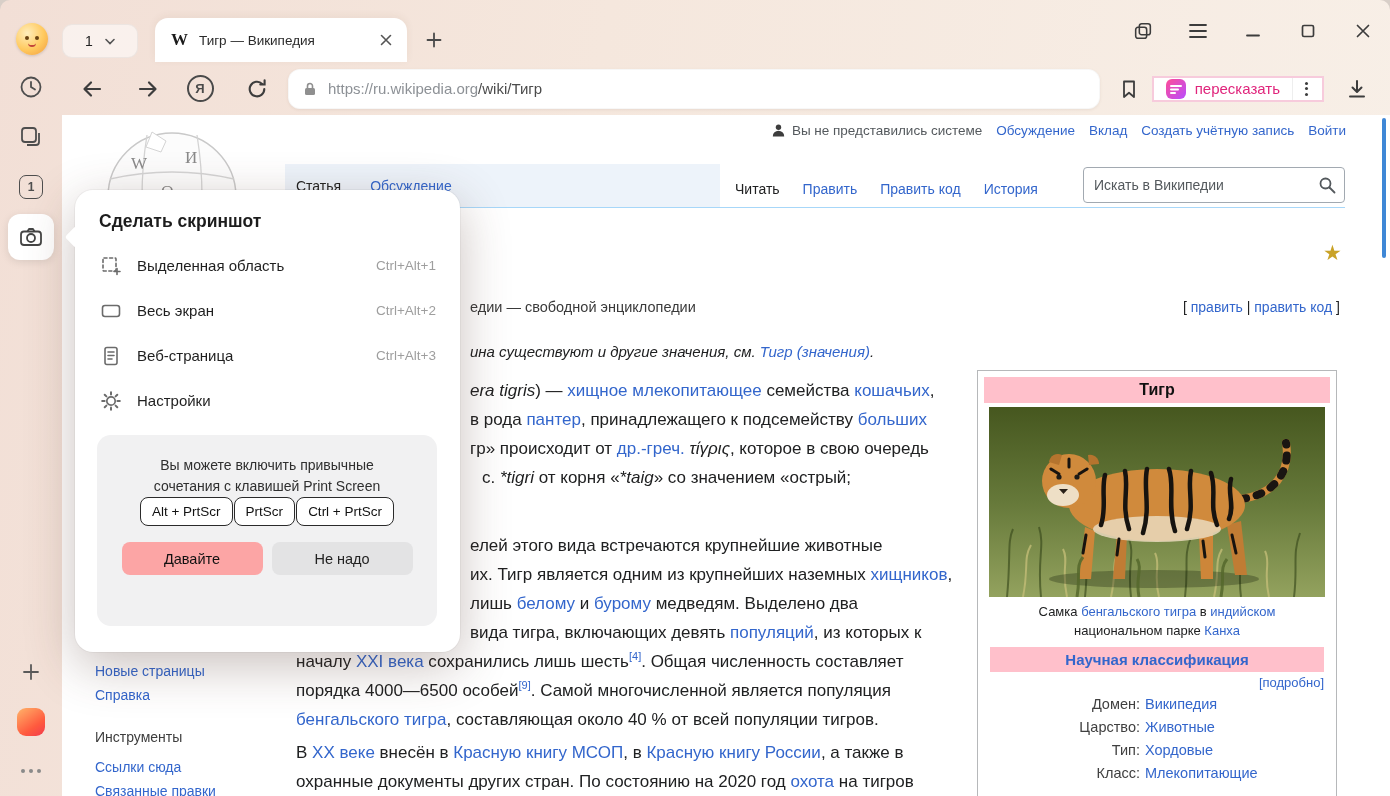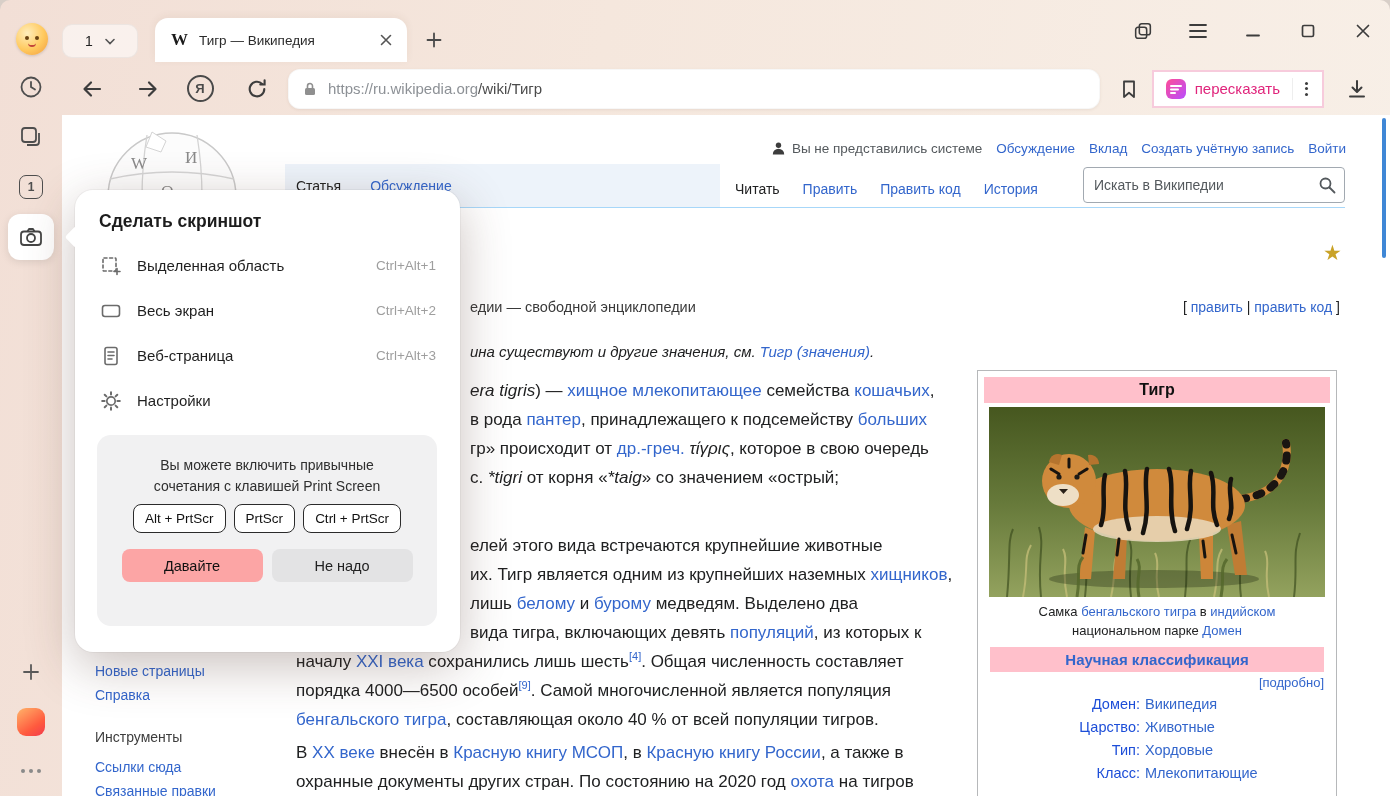--- a/index.html
+++ b/index.html
@@ -29,21 +29,21 @@
 
 
 .toolbar{position:absolute;left:62px;top:62px;right:0;height:53px;display:flex;align-items:center}
 .navbtn{width:34px;height:34px;display:flex;align-items:center;justify-content:center;cursor:pointer;flex:0 0 auto}
 .yacirc{width:27px;height:27px;border:2px solid #4a4a4a;border-radius:50%;display:flex;align-items:center;justify-content:center;
   font-size:13px;font-weight:700;color:#4a4a4a}
 .addr{flex:1;margin:0 12px 0 14px;height:40px;background:#fff;border-radius:12px;display:flex;align-items:center;
   padding:0 14px;box-shadow:0 1px 3px rgba(120,90,70,.10), inset 0 0 0 1px rgba(0,0,0,.03);cursor:text;min-width:0}
 .urlhost{font-size:15px;color:#8d9196;margin-left:10px;white-space:nowrap}
 .urlpath{font-size:15px;color:#4c4c4c;white-space:nowrap}
-.retell{height:38px;border:2px solid #f7cbdc;border-radius:0;background:#fff;display:flex;align-items:center;
+.retell{height:26px;border:2px solid #f7cbdc;border-radius:0;background:#fff;display:flex;align-items:center;
   padding:0 6px 0 12px;margin:0 6px;cursor:pointer;flex:0 0 auto}
 .retell-label{font-size:15px;color:#e0257c;margin:0 9px 0 9px}
 .rdiv{width:1px;height:22px;background:#eee;margin:0 3px}
 .kebab{width:20px;height:26px;display:flex;flex-direction:column;align-items:center;justify-content:center;gap:2.5px;cursor:pointer}
 .kebab b{width:3px;height:3px;border-radius:50%;background:#3c3c3c}
 .dl{margin:0 16px 0 10px}
 
 
 .rail{position:absolute;left:0;top:62px;width:62px;bottom:0}
 .railbtn{position:absolute;left:0;width:62px;height:40px;display:flex;align-items:center;justify-content:center;color:#4e4e4e;cursor:pointer}
@@ -54,21 +54,21 @@
 .services{width:28px;height:28px;border-radius:9px;background:linear-gradient(145deg,#ffb46a,#ff5a3e 65%,#f23b4e)}
 .moredots{display:flex;gap:4px}
 .moredots b{width:4px;height:4px;border-radius:50%;background:#8a8a8a}
 
 
 .page{position:absolute;left:62px;top:115px;right:0;bottom:0;background:#fff;overflow:hidden;color:#202122}
 .seg-l{color:#3366cc}
 .seg-i{font-style:italic}
 sup{font-size:11px;color:#3366cc;line-height:0}
 .wplogo{position:absolute;left:35px;top:2px}
-.personal{position:absolute;top:26px;right:44px;display:flex;align-items:center;gap:14px;font-size:13.5px;white-space:nowrap}
+.personal{position:absolute;top:8px;right:44px;display:flex;align-items:center;gap:14px;font-size:13.5px;white-space:nowrap}
 .anon{color:#54595d;display:flex;align-items:center;gap:6px}
 .personal a{color:#3366cc;text-decoration:none;cursor:pointer}
 .tabrow{position:absolute;left:223px;right:45px;top:50px;height:43px;border-bottom:1px solid #a7d7f9}
 .band{position:absolute;left:0;bottom:0;width:435px;height:43px;background:#edf3fa;display:flex;align-items:center;padding-left:11px;gap:29px;font-size:14px}
 .band .cur{color:#222}
 .band .blu{color:#3366cc;cursor:pointer}
 .rtabs{position:absolute;left:450px;bottom:0;height:43px;display:flex;align-items:flex-end;gap:23px;padding-bottom:10px;font-size:14px;white-space:nowrap}
 .rtabs .cur{color:#202122}
 .rtabs .blu{color:#3366cc;cursor:pointer}
 .search{position:absolute;right:0;top:2px;width:262px;height:36px;background:#fff;border:1px solid #a2a9b1;border-radius:4px;
@@ -85,36 +85,36 @@
 .wsb.hdr{color:#3d3d3d}
 
 
 .infobox{position:absolute;left:915px;top:255px;width:360px;height:600px;border:1px solid #b6b8ba;background:#fff;padding:4px;font-size:14.5px}
 .ib-title{margin:2px;background:#ffc0cb;text-align:center;font-weight:700;font-size:16px;line-height:26px;color:#111}
 .ib-img{display:block;margin:4px auto 0}
 .ib-cap{padding:5px 6px 4px;font-size:13px;line-height:19px;text-align:center}
 .ib-class{margin:3px 8px 0;background:#ffc0cb;text-align:center;font-weight:700;font-size:15px;line-height:25px;color:#3366cc;cursor:pointer}
 .ib-det{text-align:right;font-size:13px;padding:3px 8px 2px;color:#3366cc;cursor:pointer}
 .ib-rows{display:grid;grid-template-columns:158px auto;column-gap:5px;line-height:23px;margin-top:1px}
-.ib-rows .lab{text-align:right;color:#1d4ed8}
+.ib-rows .lab{text-align:right;color:#404040}
 .ib-rows .val{color:#3366cc;cursor:pointer}
 .scrollind{position:absolute;right:4px;top:3px;width:4px;height:140px;background:#3f87d6;border-radius:2px}
 
 
 .popup{position:absolute;left:75px;top:190px;width:385px;height:462px;background:#fff;border-radius:18px;z-index:20;
   box-shadow:0 14px 50px rgba(80,50,40,.30), 0 0 0 1px rgba(0,0,0,.04)}
 .popup::before{content:"";position:absolute;left:-7px;top:39px;width:16px;height:16px;background:#fff;border-radius:3px;transform:rotate(45deg)}
 .popup-title{padding:21px 24px 11px;font-size:17.5px;font-weight:700;color:#1c1c1c}
 .pitem{display:flex;align-items:center;height:45px;padding:0 24px;cursor:pointer}
 .picon{width:24px;display:flex;justify-content:center;margin-right:14px;color:#6b6b6b}
 .plabel{flex:1;font-size:15px;color:#1f1f1f}
 .pshort{font-size:13.5px;color:#9e9e9e}
 .hintbox{margin:12px 23px 0 22px;height:191px;background:#f1f1f2;border-radius:14px;padding-top:20px;text-align:center}
 .hint-line{font-size:14px;color:#2f2f2f;line-height:21px}
-.keys{margin-top:7px;display:flex;justify-content:center;gap:8px}
+.keys{margin-top:0;display:flex;justify-content:center;gap:1px}
 .keybtn{border:1.5px solid #2b2b2b;border-radius:8px;background:#fff;padding:6px 11px;font-size:13.5px;color:#111;cursor:pointer;font-family:"Liberation Sans",sans-serif}
 .actions{margin-top:16px;display:flex;justify-content:center;gap:9px}
 .actbtn{width:141px;height:33px;border-radius:8px;border:none;font-size:14.5px;display:flex;align-items:center;justify-content:center;cursor:pointer;font-family:"Liberation Sans",sans-serif}
 .accept{background:#fca5a5;color:#111}
 .decline{background:#e3e3e4;color:#222}
 </style>
 </head>
 <body>
 
 <div class="window">
@@ -339,21 +339,21 @@
 
     <span class="star">★</span>
 
     <div class="tagline">едии — свободной энциклопедии</div>
     <div class="editlinks"><span>[ </span><span class="seg-l">править</span><span> | </span><span class="seg-l">править код</span><span> ]</span></div>
     <div class="hatnote"><span class="seg-i">ина существуют и другие значения, см. </span><span class="seg-i seg-l">Тигр (значения)</span><span class="seg-i">.</span></div>
 
     <div class="aline" style="left:408px;top:265px"><span class="seg-i">era tigris</span><span>) — </span><span class="seg-l">хищное млекопитающее</span><span> семейства </span><span class="seg-l">кошачьих</span><span>,</span></div>
     <div class="aline" style="left:408px;top:294px"><span>в рода </span><span class="seg-l">пантер</span><span>, принадлежащего к подсемейству </span><span class="seg-l">больших</span></div>
     <div class="aline" style="left:408px;top:323px"><span>гр» происходит от </span><span class="seg-l">др.-греч.</span><span> </span><span class="seg-i">τίγρις</span><span>, которое в свою очередь</span></div>
-    <div class="aline" style="left:408px;top:352px"><span>с. </span><span class="seg-i">*tigri</span><span> от корня «</span><span class="seg-i">*taig</span><span>» со значением «острый;</span></div>
+    <div class="aline" style="left:420px;top:352px"><span>с. </span><span class="seg-i">*tigri</span><span> от корня «</span><span class="seg-i">*taig</span><span>» со значением «острый;</span></div>
 
     <div class="aline" style="left:408px;top:420px"><span>елей этого вида встречаются крупнейшие животные</span></div>
     <div class="aline" style="left:408px;top:449px"><span>их. Тигр является одним из крупнейших наземных </span><span class="seg-l">хищников</span><span>,</span></div>
     <div class="aline" style="left:408px;top:478px"><span>лишь </span><span class="seg-l">белому</span><span> и </span><span class="seg-l">бурому</span><span> медведям. Выделено два</span></div>
     <div class="aline" style="left:408px;top:507px"><span>вида тигра, включающих девять </span><span class="seg-l">популяций</span><span>, из которых к</span></div>
     <div class="aline" style="left:234px;top:536px"><span>началу </span><span class="seg-l">XXI века</span><span> сохранились лишь шесть</span><sup class="seg-l">[4]</sup><span>. Общая численность составляет</span></div>
     <div class="aline" style="left:234px;top:565px"><span>порядка 4000—6500 особей</span><sup class="seg-l">[9]</sup><span>. Самой многочисленной является популяция</span></div>
     <div class="aline" style="left:234px;top:594px"><span class="seg-l">бенгальского тигра</span><span>, составляющая около 40 % от всей популяции тигров.</span></div>
 
     <div class="aline" style="left:234px;top:627px"><span>В </span><span class="seg-l">XX веке</span><span> внесён в </span><span class="seg-l">Красную книгу МСОП</span><span>, в </span><span class="seg-l">Красную книгу России</span><span>, а также в</span></div>
@@ -428,21 +428,21 @@
             <path d="M243 128 l4 18"></path>
         </g>
         <g stroke="#55682c" stroke-width="3" opacity=".85" fill="none">
           <path d="M88 190 C92 168 86 160 94 150"></path>
             <path d="M150 190 C146 170 154 162 148 152"></path>
             <path d="M232 190 C236 170 230 162 238 152"></path>
         </g>
       </svg>
       <div class="ib-cap">
         <div><span>Самка </span><span class="seg-l">бенгальского тигра</span><span> в </span><span class="seg-l">индийском</span></div>
-        <div><span>национальном парке </span><span class="seg-l">Домен</span></div>
+        <div><span>национальном парке </span><span class="seg-l">Канха</span></div>
       </div>
       <div class="ib-class">Научная классификация</div>
       <div class="ib-det">[подробно]</div>
       <div class="ib-rows">
         <span class="lab">Домен:</span>
         <span class="val">Википедия</span>
         <span class="lab">Царство:</span>
         <span class="val">Животные</span>
         <span class="lab">Тип:</span>
         <span class="val">Хордовые</span>

